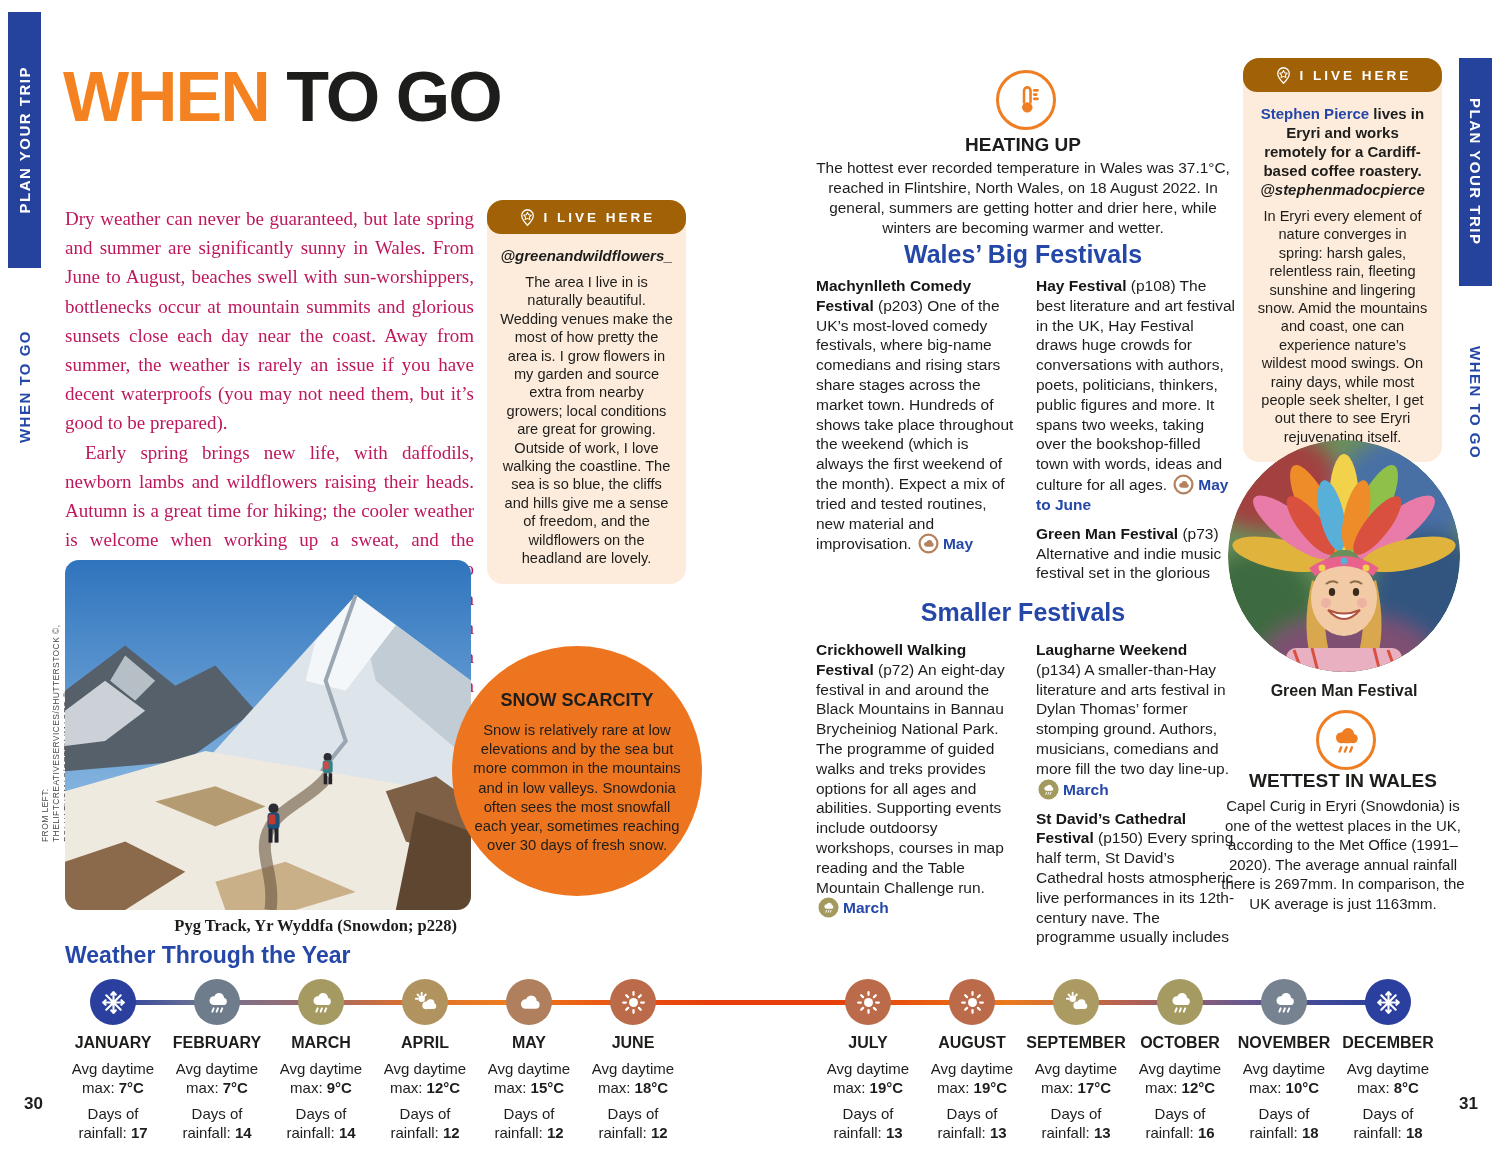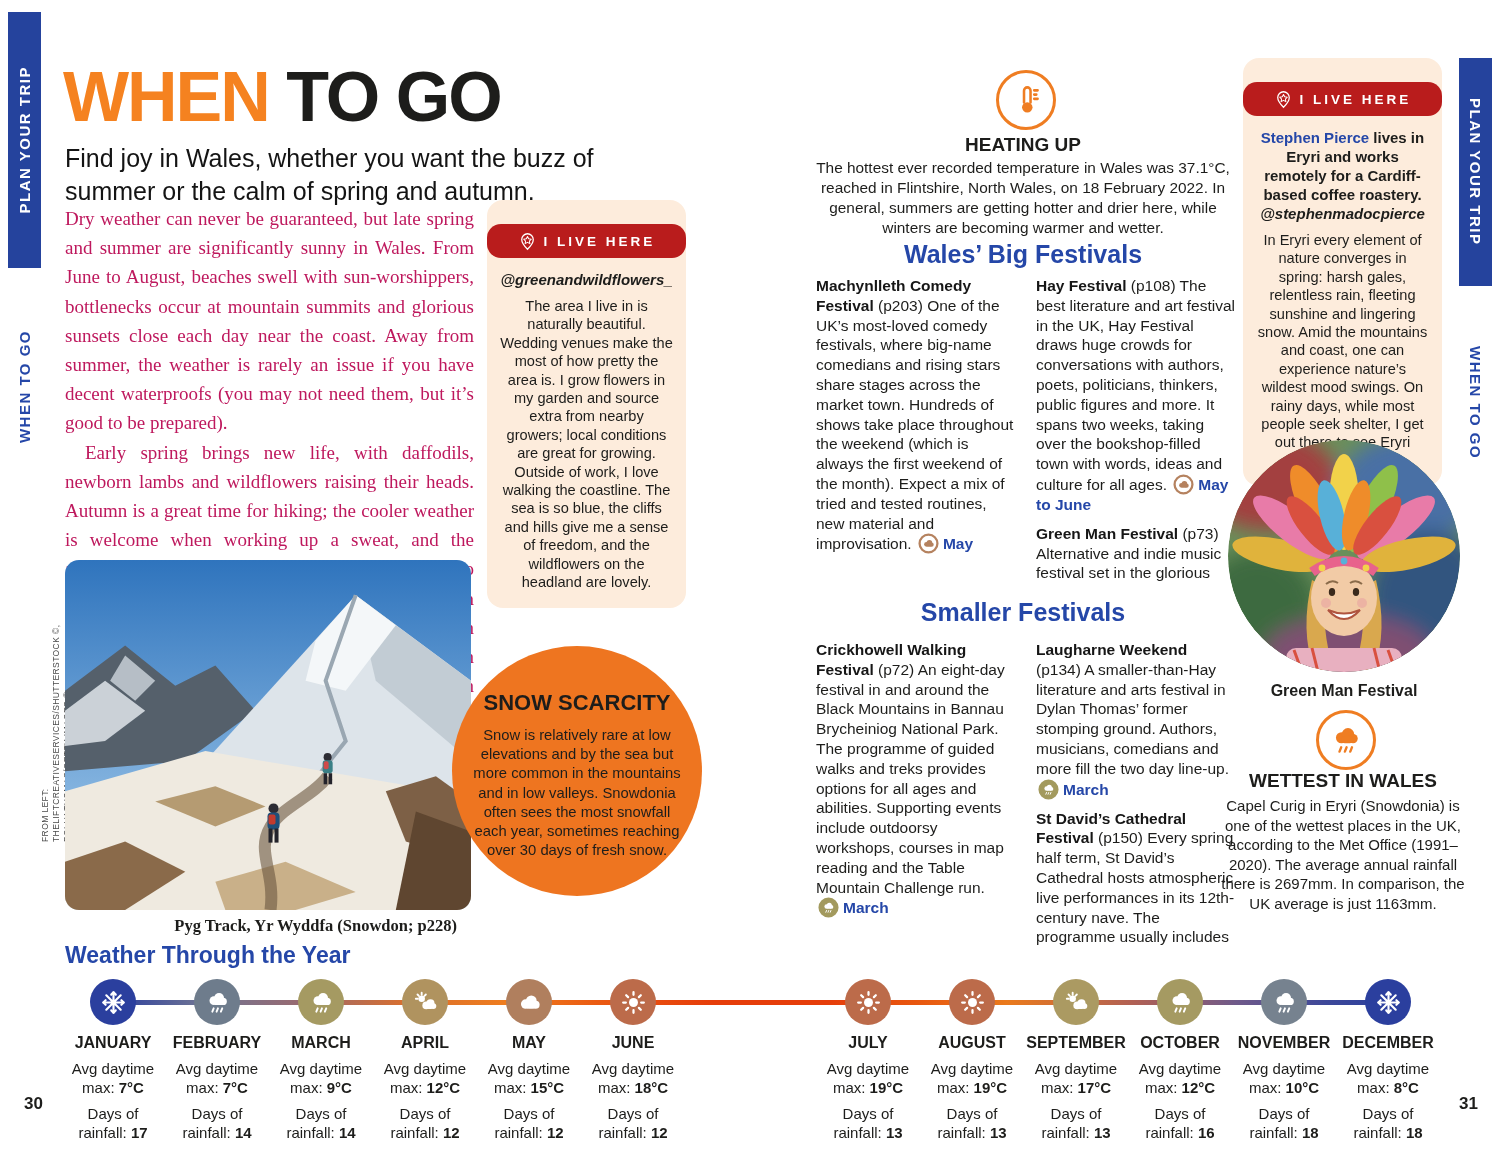--- a/index.html
+++ b/index.html
@@ -16,40 +16,40 @@
   .big-title{position:absolute;left:63px;top:62px;font-size:70px;font-weight:700;letter-spacing:-2px;line-height:1;}
   .big-title .accent{color:#f58220;}
   .subtitle{position:absolute;left:65px;top:142px;width:620px;font-size:25px;line-height:33px;font-weight:500;color:#141414;}
   .intro{position:absolute;left:65px;top:204px;width:409px;font-family:"Liberation Serif",serif;
          font-size:19px;line-height:29.2px;text-align:justify;color:#be185d;}
   .intro p{margin:0;}
   .intro p+p{text-indent:20px;}
 
   
   .live-box{position:absolute;border-radius:16px;background:#fdecdc;overflow:hidden;}
-  .live-head{background:#b91c1c;color:#fff;font-weight:bold;font-size:13.5px;letter-spacing:3px;
-             border-radius:14px;height:34px;display:flex;align-items:center;justify-content:center;gap:7px;margin-top:24px;}
+  .live-head{background:#a16207;color:#fff;font-weight:bold;font-size:13.5px;letter-spacing:3px;
+             border-radius:14px;height:34px;display:flex;align-items:center;justify-content:center;gap:7px;}
   .pin{width:19px;height:19px;}
   .live-body{padding:12px 13px 16px;text-align:center;}
   .live-name{color:#2547a8;font-weight:bold;}
   .live-bold{font-weight:bold;font-size:15px;line-height:19px;}
   .live-handle{font-weight:bold;font-style:italic;font-size:15px;line-height:19px;}
   .live-text{margin-top:8px;font-size:14.6px;line-height:18.4px;}
 
   
   .photo{position:absolute;left:65px;top:560px;width:406px;height:350px;border-radius:14px;overflow:hidden;}
   .photo svg{display:block;width:100%;height:100%;}
   .photo-caption{position:absolute;left:65px;top:916px;width:392px;text-align:right;font-weight:bold;font-size:16.5px;font-family:Liberation Serif, serif;}
   .credit{position:absolute;left:40px;top:842px;width:254px;transform:rotate(-90deg);transform-origin:0 0;
           font-size:8.5px;letter-spacing:.4px;color:#4a4a4a;white-space:pre-line;line-height:11px;}
 
   
   .snow-circle{position:absolute;left:452px;top:646px;width:250px;height:250px;border-radius:50%;
                background:#ee7520;text-align:center;z-index:3;}
-  .snow-title{font-weight:bold;font-size:22px;margin-top:44px;}
+  .snow-title{font-weight:bold;font-size:18px;margin-top:44px;}
   .snow-text{width:212px;margin:10px auto 0;font-size:14.8px;line-height:19.2px;}
 
   
   .ring-icon{position:absolute;width:54px;height:54px;border:3px solid #ef7d22;border-radius:50%;
              display:flex;align-items:center;justify-content:center;background:#fff;}
   .ring-icon svg{width:34px;height:34px;}
   .mini-title{position:absolute;font-weight:bold;font-size:19px;text-align:center;}
   .mini-body{position:absolute;font-size:15.4px;line-height:20px;text-align:center;}
   .sec-head{position:absolute;color:#2547a8;font-weight:bold;font-size:25px;text-align:center;}
   .cols{position:absolute;width:420px;height:314px;column-count:2;column-gap:20px;column-fill:auto;
@@ -90,21 +90,20 @@
   <div class="side-bar" style="left:1459px;top:58px;width:33px;height:228px;">
     <span class="vtext" style="color:#fff;">PLAN YOUR TRIP</span>
   </div>
   <div class="side-label" style="left:1459px;top:298px;width:33px;height:210px;">
     <span class="vtext">WHEN TO GO</span>
   </div>
 
   <div class="big-title">
     <span class="accent">WHEN</span><span> TO GO</span>
   </div>
-  <div class="subtitle">Find joy in Wales, whether you want the buzz of summer or the calm of spring and autumn.</div>
 
   <div class="intro">
     <p>Dry weather can never be guaranteed, but late spring and summer are significantly sunny in Wales. From June to August, beaches swell with sun-worshippers, bottlenecks occur at mountain summits and glorious sunsets close each day near the coast. Away from summer, the weather is rarely an issue if you have decent waterproofs (you may not need them, but it’s good to be prepared).</p>
     <p>Early spring brings new life, with daffodils, newborn lambs and wildflowers raising their heads. Autumn is a great time for hiking; the cooler weather is welcome when working up a sweat, and the autumnal red and orange leaves on trees are a sight to behold. Winter, too, has charm; open fires warm pubs, mulled wine at Christmas markets ushers in festive vibes and glittering snow dusts the peaks in Snowdonia (Eryri National Park) and the Brecon Beacons (Bannau Brycheiniog National Park). In short: weather isn’t a problem if you come prepared.</p>
   </div>
 
   <div class="live-box" style="left:487px;top:200px;width:199px;">
     <div class="live-head">
       <svg class="pin" viewBox="0 0 24 24">
           <path d="M12 2.2a7.3 7.3 0 0 0-7.3 7.3c0 5.2 7.3 12.3 7.3 12.3s7.3-7.1 7.3-12.3A7.3 7.3 0 0 0 12 2.2z" fill="none" stroke="#fff" stroke-width="1.6"></path>
@@ -172,21 +171,21 @@
   <div class="ring-icon" style="left:996px;top:70px;">
       <svg id="heat-glyph" viewBox="0 0 24 24">
         <g stroke="#ef7d22" stroke-width="1.8" fill="none" stroke-linecap="round">
           <path d="M10.6 13.8V5.4a2.3 2.3 0 0 1 4.6 0v8.4"></path>
           <path d="M17.8 5.2h2.4M17.8 8.2h1.5M17.8 11.2h2.4"></path>
         </g>
         <circle cx="12.9" cy="17.2" r="3.7" fill="#ef7d22"></circle>
       </svg>
     </div>
   <div class="mini-title" style="left:813px;top:134px;width:420px;">HEATING UP</div>
-  <div class="mini-body" style="left:808px;top:158px;width:430px;">The hottest ever recorded temperature in Wales was 37.1°C, reached in Flintshire, North Wales, on 18 February 2022. In general, summers are getting hotter and drier here, while winters are becoming warmer and wetter.</div>
+  <div class="mini-body" style="left:808px;top:158px;width:430px;">The hottest ever recorded temperature in Wales was 37.1°C, reached in Flintshire, North Wales, on 18 August 2022. In general, summers are getting hotter and drier here, while winters are becoming warmer and wetter.</div>
 
   <div class="sec-head" style="left:813px;top:240px;width:420px;">Wales’ Big Festivals</div>
   <div class="cols" id="big-fest" style="left:816px;top:276px;">
       <p class="fest"><b>Machynlleth Comedy Festival</b> (p203) One of the UK’s most-loved comedy festivals, where big-name comedians and rising stars share stages across the market town. Hundreds of shows take place throughout the weekend (which is always the first weekend of the month). Expect a mix of tried and tested routines, new material and improvisation. <span class="badge"><svg viewBox="0 0 24 24">
             <circle cx="12" cy="12" r="10.2" fill="#fff" stroke="#b5825f" stroke-width="2.6"></circle>
             <g transform="translate(4.08,4.08) scale(0.66)">
               <g fill="#b5825f">
                 <circle cx="8.6" cy="13.4" r="4.2"></circle>
                 <circle cx="13.6" cy="10.6" r="4.8"></circle>
                 <circle cx="17.4" cy="14" r="3.6"></circle>

